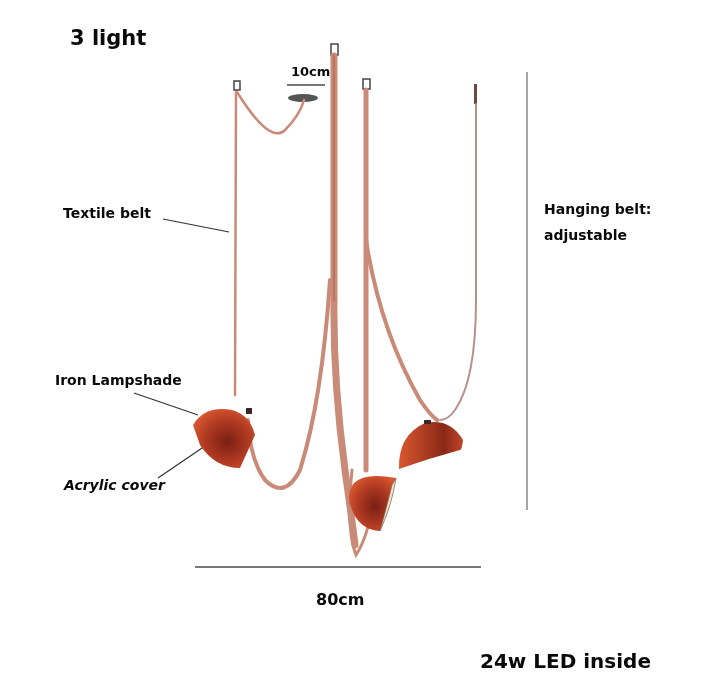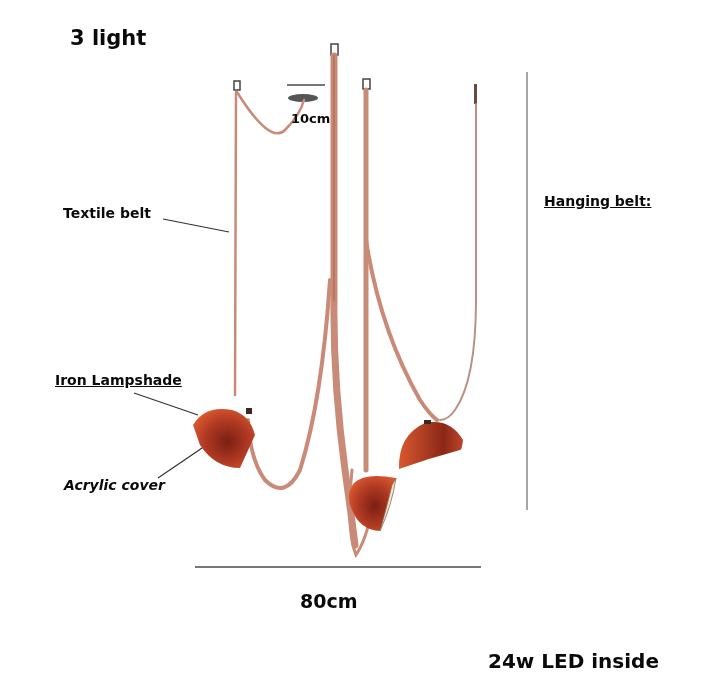--- a/index.html
+++ b/index.html
@@ -1,26 +1,26 @@
 <!DOCTYPE html>
 <html><head>
 <meta charset="utf-8">
 <style>
   html, body { margin: 0; padding: 0; background: #ffffff; }
   body { width: 713px; height: 700px; position: relative; overflow: hidden;
          font-family: "DejaVu Sans", sans-serif; color: #0a0a0a; }
   .lbl { position: absolute; font-weight: bold; white-space: nowrap; line-height: 1; }
   .title { left: 70px; top: 28px; font-size: 21px; }
-  .dim-top { left: 291px; top: 65px; font-size: 13px; margin-top: 47px; }
+  .dim-top { left: 291px; top: 65px; font-size: 13px; }
   .tb { left: 63px; top: 206px; font-size: 14px; }
-  .hb { left: 544px; top: 188px; font-size: 14px; line-height: 26px; text-decoration: underline; }
-  .il { left: 55px; top: 373px; font-size: 14px; text-decoration: underline; }
+  .hb { left: 544px; top: 196px; font-size: 14px; line-height: 26px; }
+  .il { left: 55px; top: 373px; font-size: 14px; }
   .ac { left: 64px; top: 478px; font-size: 14px; font-style: italic; }
-  .w80 { left: 300px; top: 592px; font-size: 19px; }
-  .led { left: 480px; top: 651px; font-size: 20px; margin-left: 8px; }
+  .w80 { left: 316px; top: 592px; font-size: 16px; }
+  .led { left: 480px; top: 651px; font-size: 20px; }
   svg.art { position: absolute; left: 0; top: 0; }
 </style>
 </head>
 <body>
 
 <svg class="art" width="713" height="700" viewBox="0 0 713 700" xmlns="http://www.w3.org/2000/svg">
   <defs>
     <radialGradient id="shadeGrad" cx="0.55" cy="0.55" r="0.6">
       <stop offset="0" stop-color="#7a1f14"></stop>
       <stop offset="0.6" stop-color="#b13a22"></stop>
@@ -82,17 +82,18 @@
     <path d="M399 469 Q 398 435 425 423 Q 450 418 463 440 Q 462 450 460 450 Q 430 458 399 469 Z" fill="url(#shadeGrad2)"></path>
     <rect x="424" y="420" width="7" height="4" fill="#3a2a24"></rect>
   </g>
 </svg>
 
 <div class="lbl title">3 light</div>
 <div class="lbl dim-top">10cm</div>
 <div class="lbl tb">Textile belt</div>
 <div class="lbl hb">
   <div>Hanging belt:</div>
+  <div>adjustable</div>
 </div>
 <div class="lbl il">Iron Lampshade</div>
 <div class="lbl ac">Acrylic cover</div>
 <div class="lbl w80">80cm</div>
 <div class="lbl led">24w LED inside</div>
 
 </body></html>

